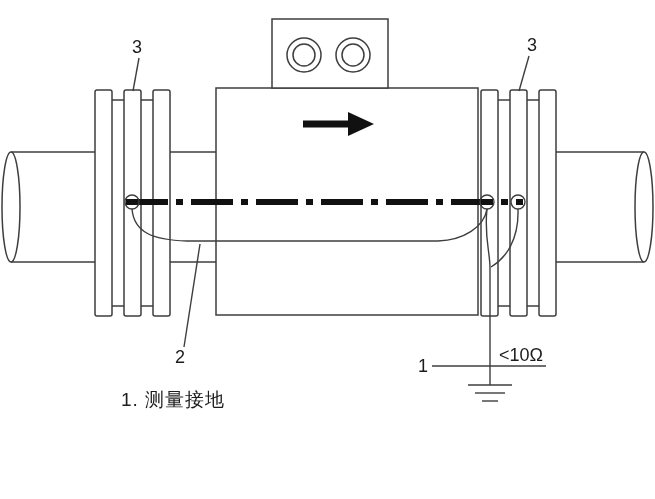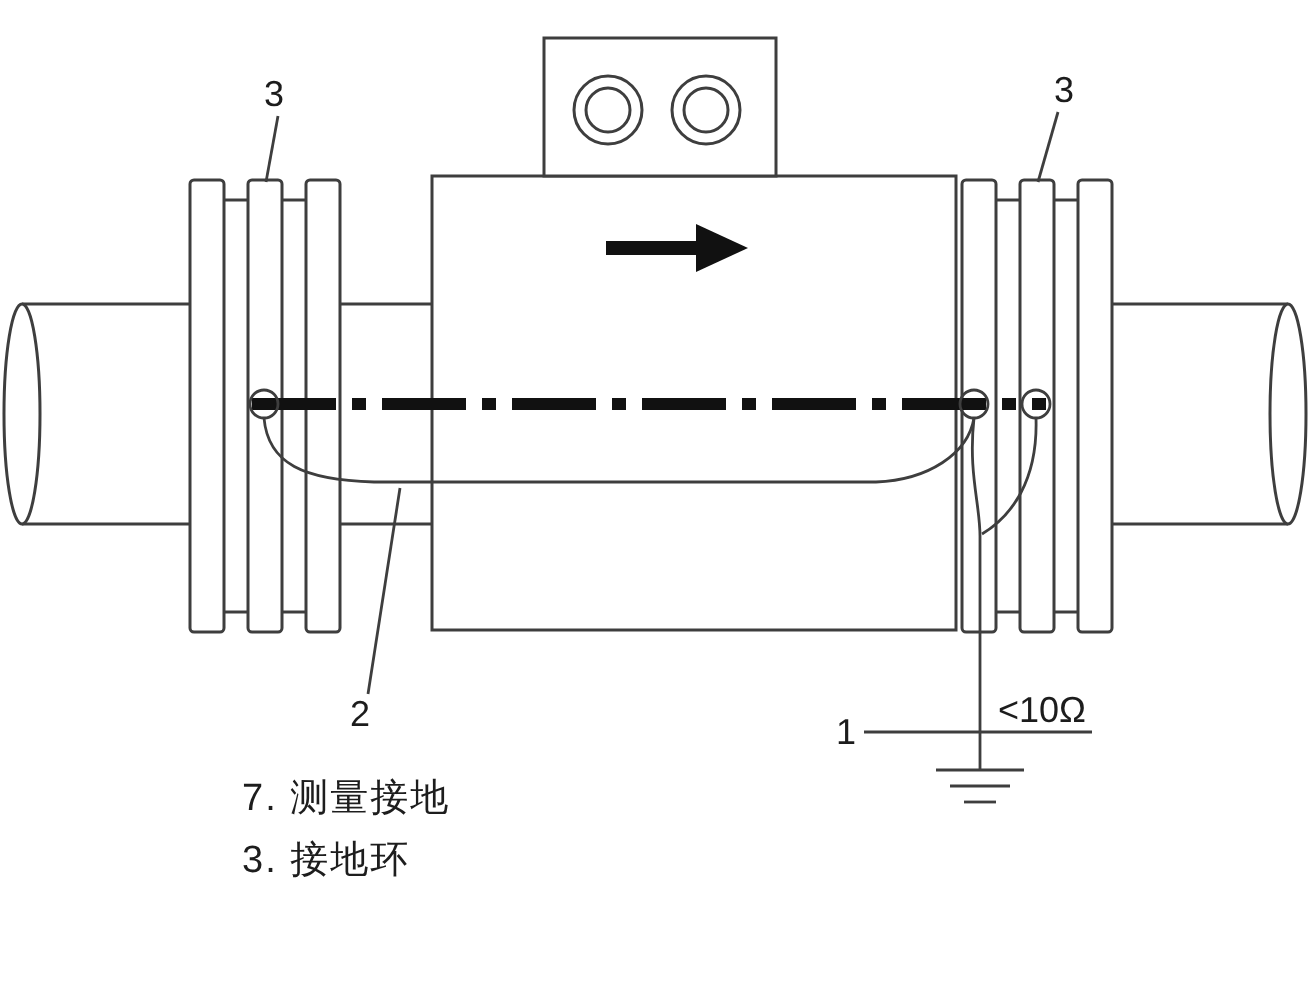--- a/index.html
+++ b/index.html
@@ -119,17 +119,16 @@
     <g class="calltext">
       <text x="137" y="53" text-anchor="middle">3</text>
       <text x="532" y="51" text-anchor="middle">3</text>
       <text x="180" y="363" text-anchor="middle">2</text>
       <text x="428" y="372" text-anchor="end">1</text>
       <text x="499" y="361">&lt;10Ω</text>
     </g>
   </svg>
 
   <div class="legend">
-    <div>7. 测量接地</div>
-    <div>3. 接地环</div>
+    <div>1. 测量接地</div>
   </div>
 
 </div>
 
 </body></html>

